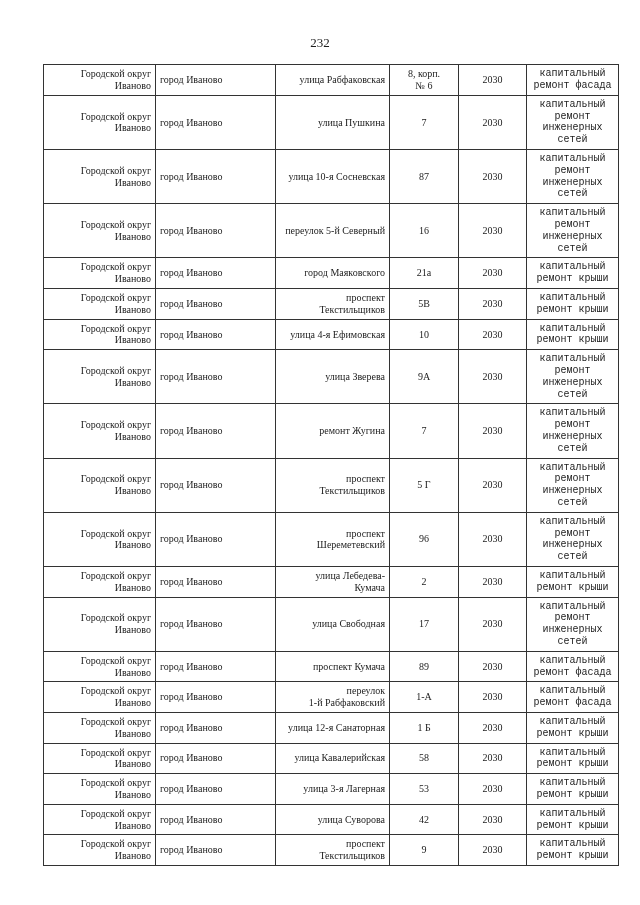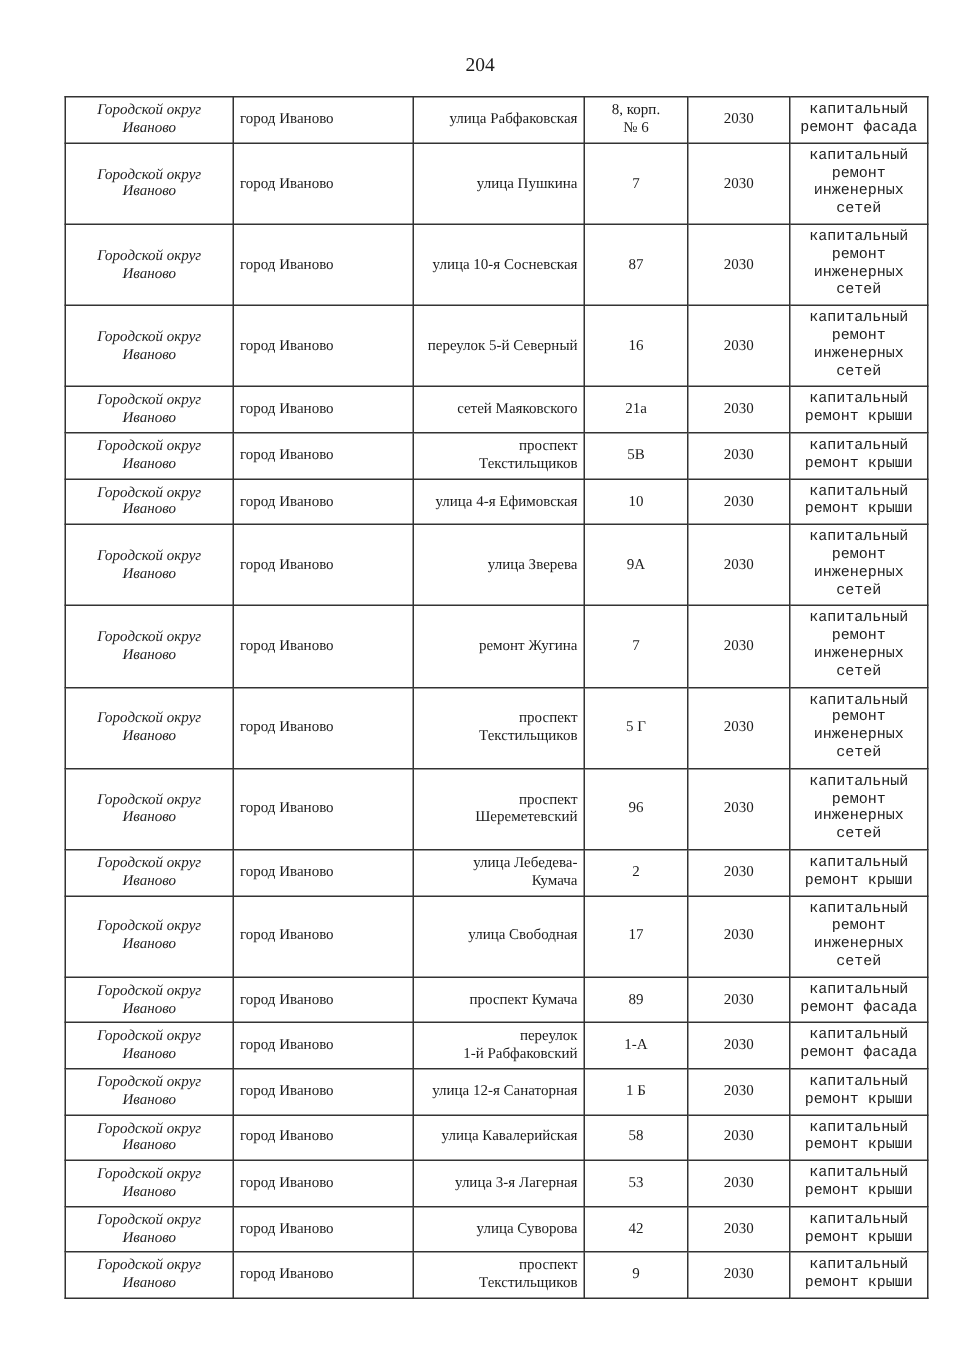--- a/index.html
+++ b/index.html
@@ -29,32 +29,32 @@
   table.repair-table td {
     border: 1px solid #333333;
     font-size: 10px;
     line-height: 1.18;
     padding: 3px 4px;
     vertical-align: middle;
     white-space: pre-line;
     color: #1c1c1c;
     overflow: hidden;
   }
-  td.col-district { width: 112px; text-align: center; font-style: italic; }
+  td.col-district { width: 112px; text-align: right; }
   td.col-city     { width: 120px; text-align: left; }
   td.col-street   { width: 114px; text-align: right; }
   td.col-house    { width: 69px;  text-align: center; }
   td.col-year     { width: 68px;  text-align: center; }
   td.col-repair   { width: 92px;  text-align: center; font-family: Liberation Mono, monospace; }
 </style>
 </head>
 <body>
 
 <div class="page">
-  <div class="page-number">204</div>
+  <div class="page-number">232</div>
 
   <table class="repair-table">
     <tbody>
         <tr>
           <td class="col-district">Городской округ
 Иваново</td>
           <td class="col-city">город Иваново</td>
           <td class="col-street">улица Рабфаковская</td>
           <td class="col-house">8, корп.
 № 6</td>
@@ -95,21 +95,21 @@
           <td class="col-year">2030</td>
           <td class="col-repair">капитальный
 ремонт
 инженерных
 сетей</td>
         </tr>
         <tr>
           <td class="col-district">Городской округ
 Иваново</td>
           <td class="col-city">город Иваново</td>
-          <td class="col-street">сетей Маяковского</td>
+          <td class="col-street">город Маяковского</td>
           <td class="col-house">21а</td>
           <td class="col-year">2030</td>
           <td class="col-repair">капитальный
 ремонт крыши</td>
         </tr>
         <tr>
           <td class="col-district">Городской округ
 Иваново</td>
           <td class="col-city">город Иваново</td>
           <td class="col-street">проспект

